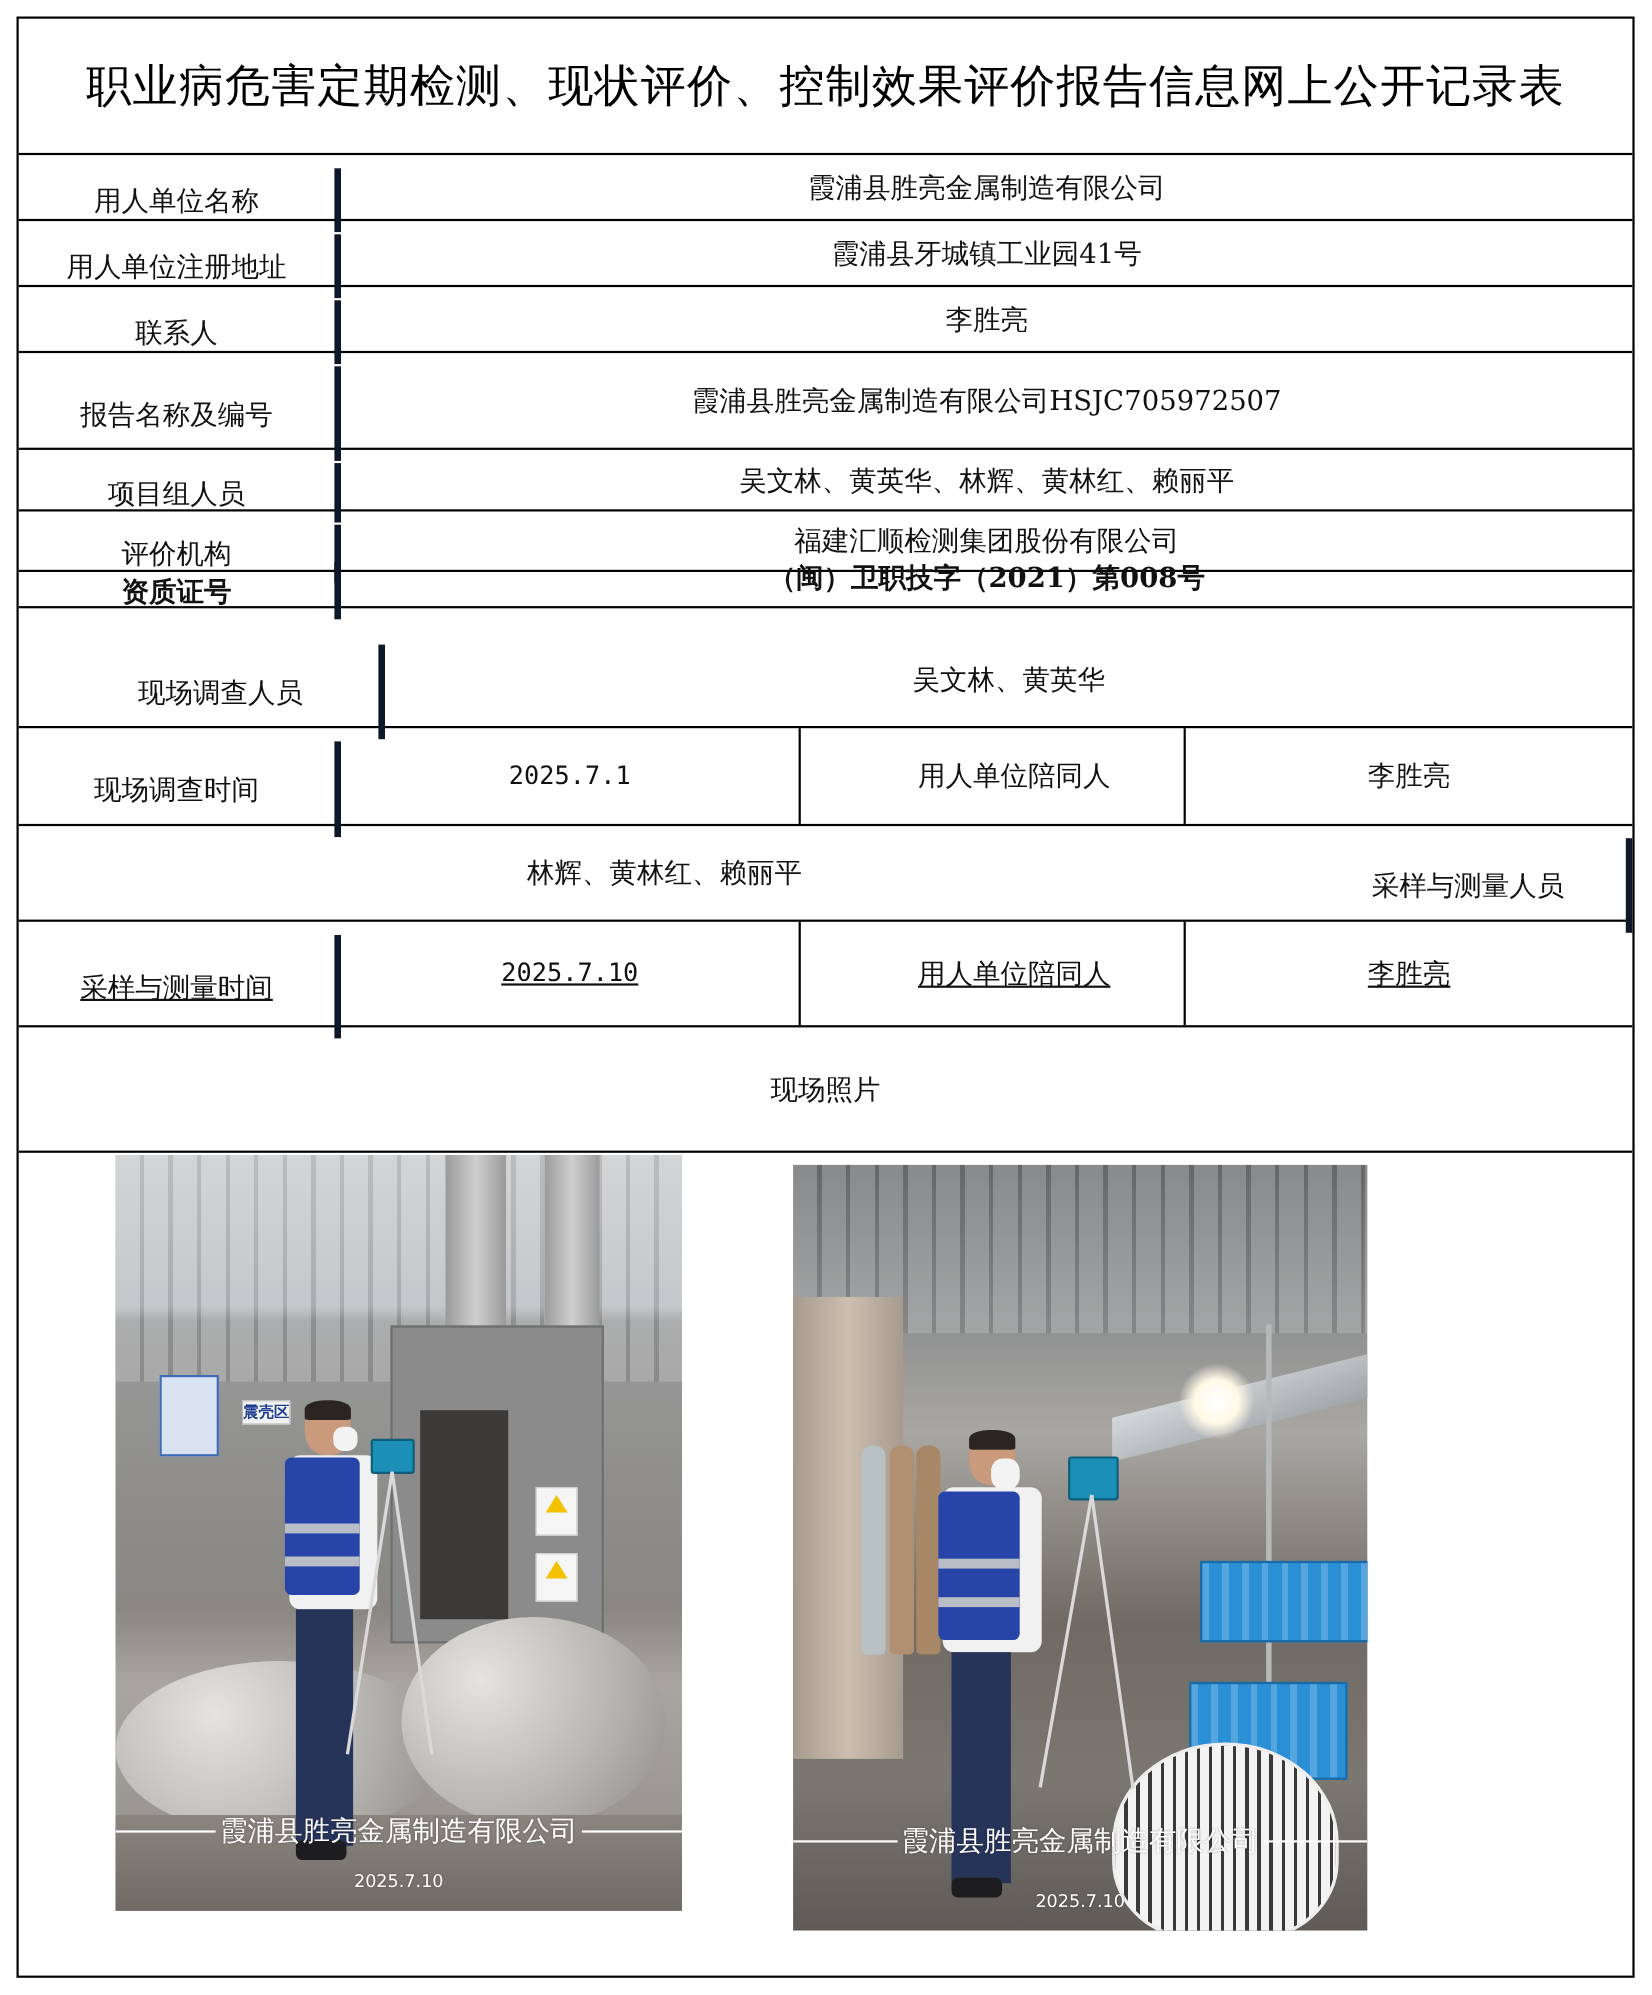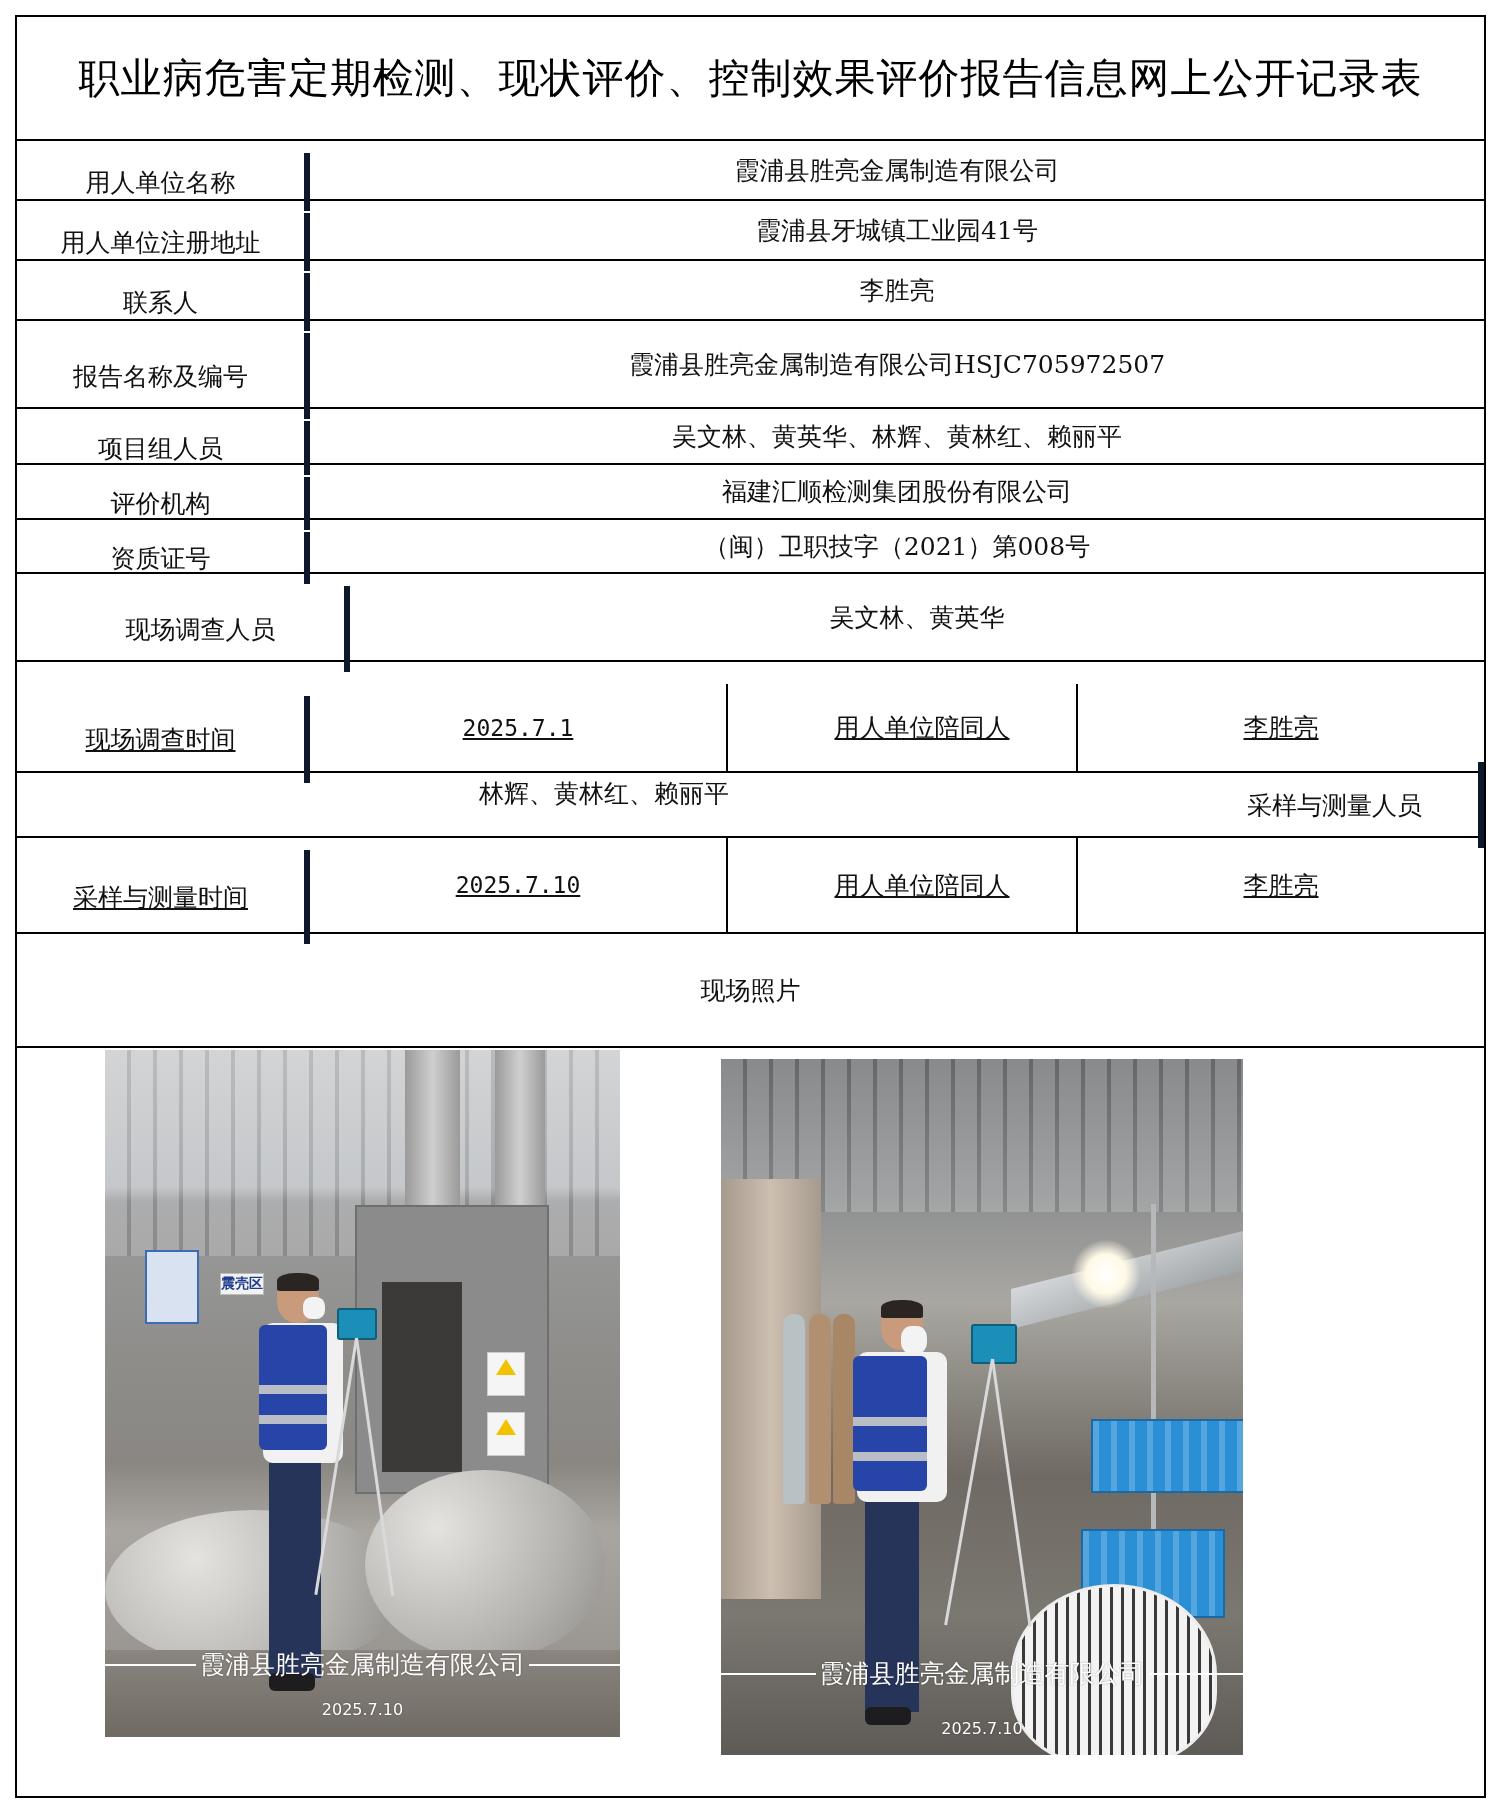--- a/index.html
+++ b/index.html
@@ -98,31 +98,31 @@
   <div class="row" style="top:392px;height:56px;">
     <div class="cell lbl">项目组人员</div>
     <div class="cell val">吴文林、黄英华、林辉、黄林红、赖丽平</div>
   </div>
 
   <div class="row" style="top:448px;height:55px;">
     <div class="cell lbl">评价机构</div>
     <div class="cell val">福建汇顺检测集团股份有限公司</div>
   </div>
 
-  <div class="row" style="top:503px;height:54px;">
+  <div class="row" style="top:482px;height:54px;font-weight:bold;">
     <div class="cell lbl">资质证号</div>
     <div class="cell val">（闽）卫职技字（2021）第008号</div>
   </div>
 
   <div class="row" style="top:557px;height:88px;padding-left:40px;">
     <div class="cell lbl">现场调查人员</div>
     <div class="cell val">吴文林、黄英华</div>
   </div>
 
-  <div class="row" style="top:667px;height:89px;text-decoration:underline;">
+  <div class="row" style="top:645px;height:89px;">
     <div class="cell lbl">现场调查时间</div>
     <div class="cell c2 num">2025.7.1</div>
     <div class="cell c3">用人单位陪同人</div>
     <div class="cell c4">李胜亮</div>
   </div>
 
   <div class="row" style="top:733px;height:88px;">
     <div class="cell val">林辉、黄林红、赖丽平</div>
     <div class="cell lbl">采样与测量人员</div>
   </div>

